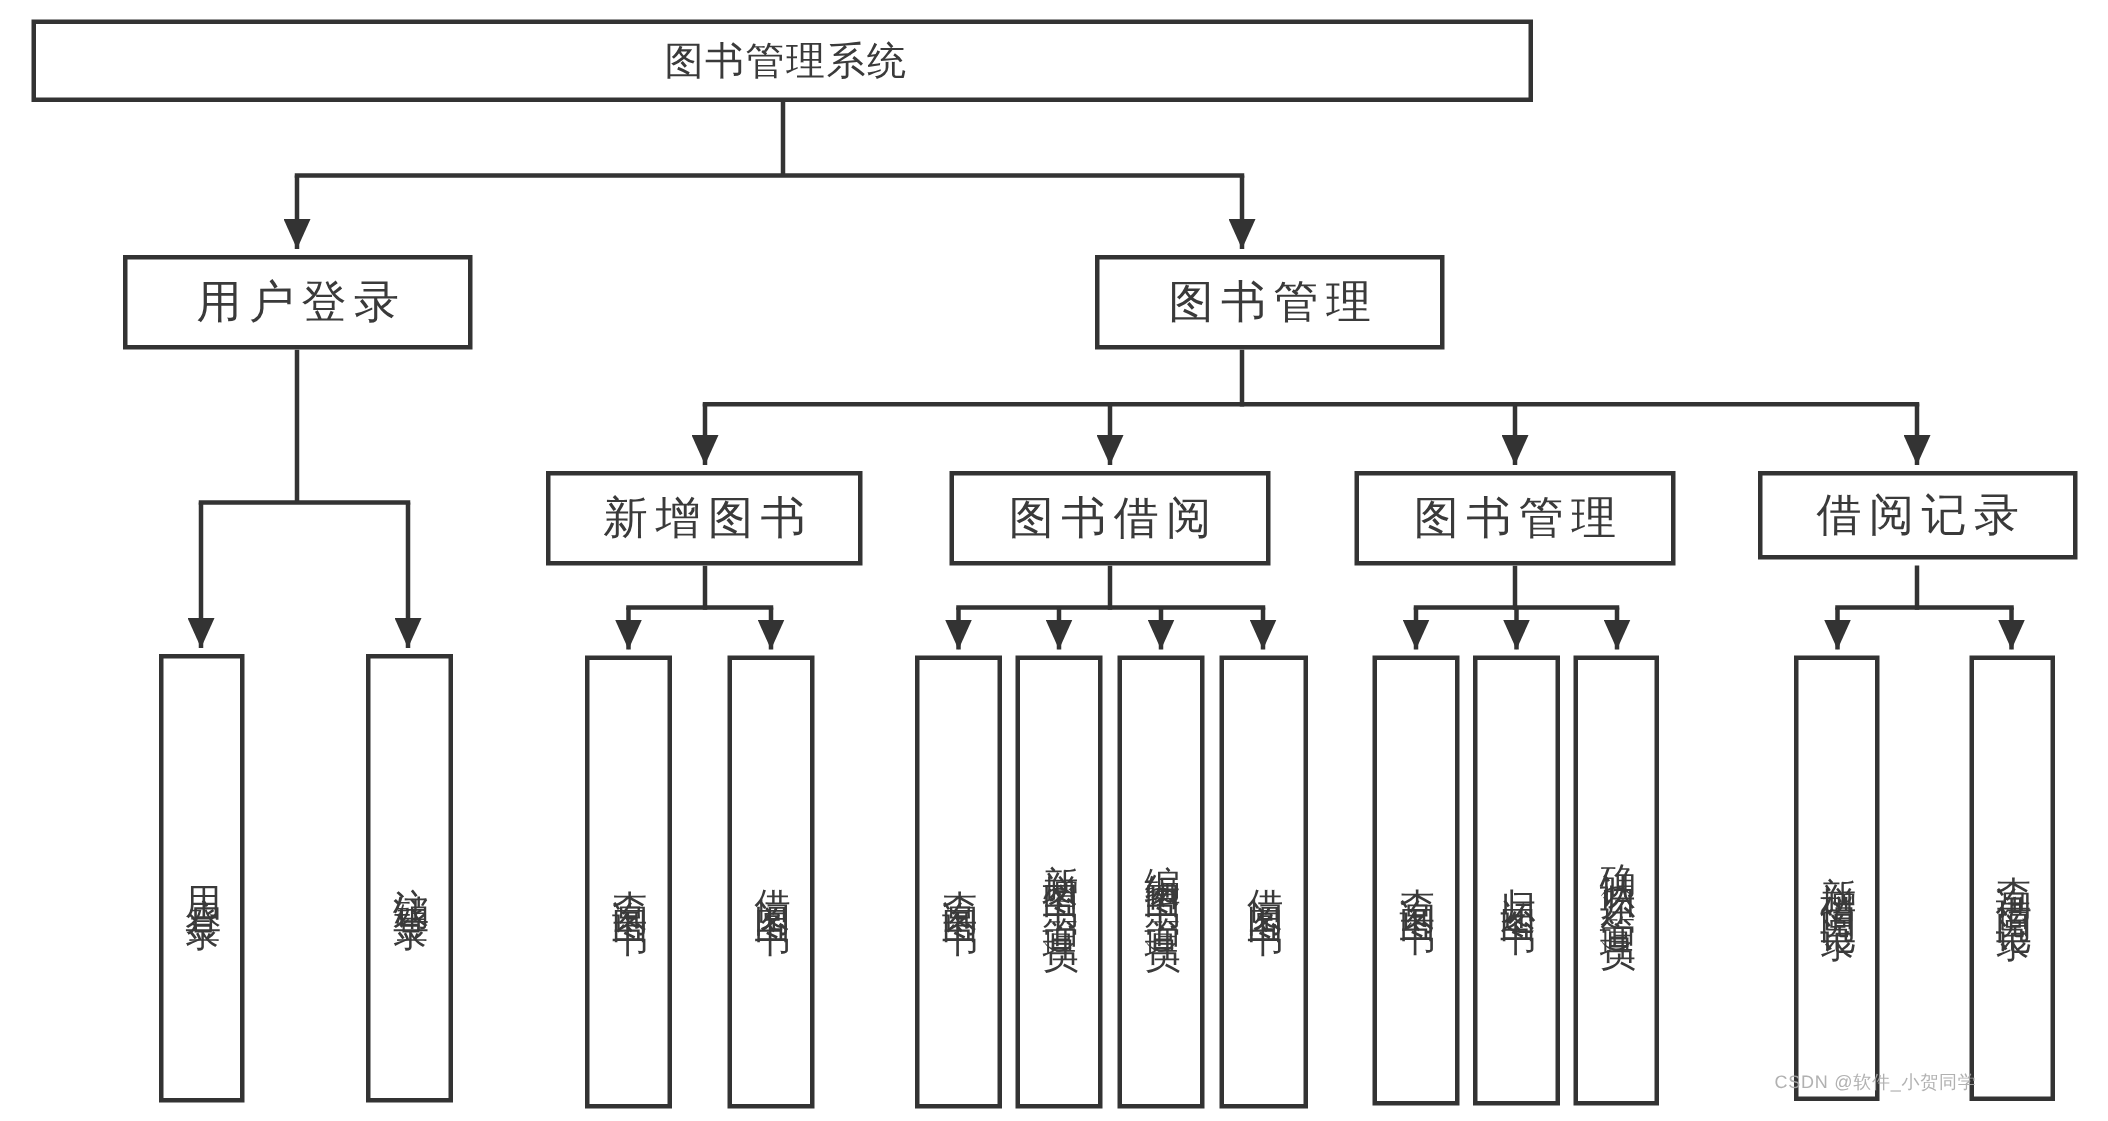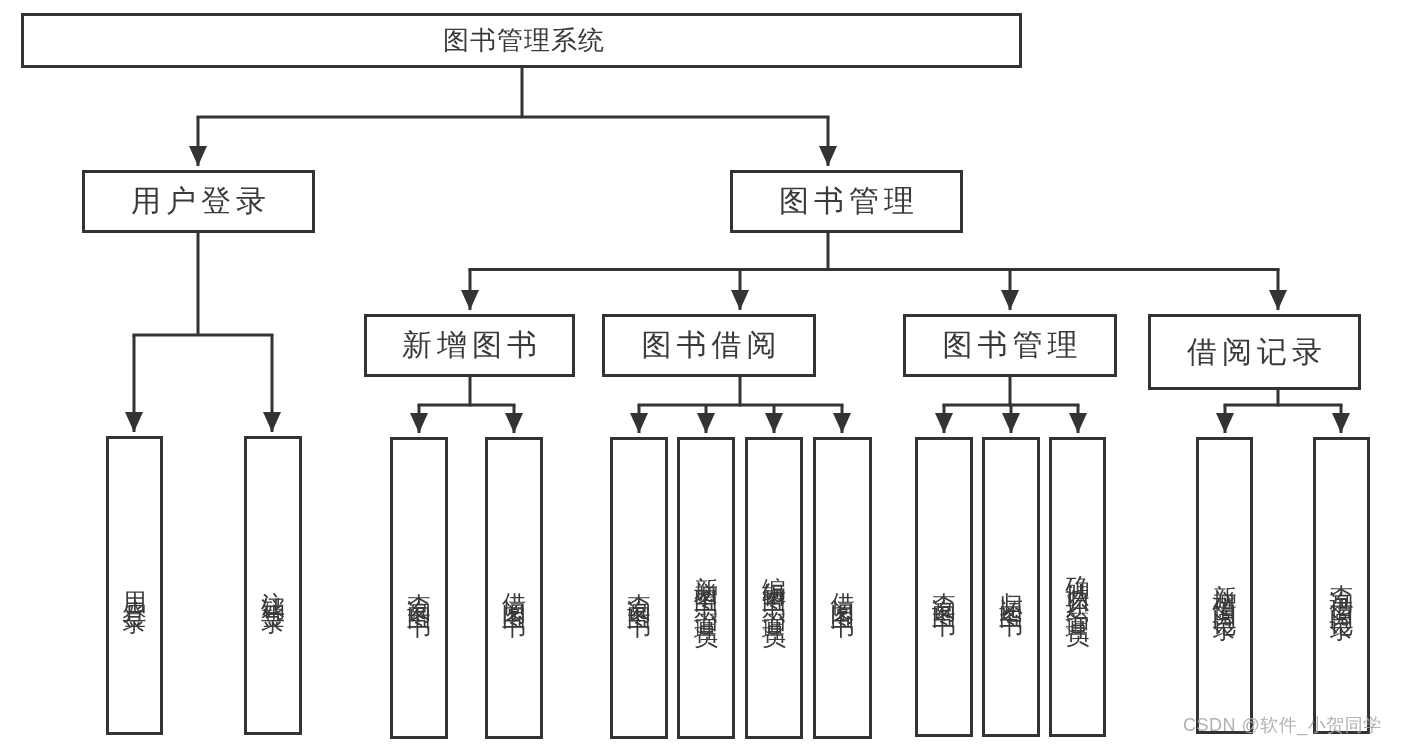--- a/index.html
+++ b/index.html
@@ -28,21 +28,21 @@
   .node.v .vtext{
     writing-mode:vertical-rl;
     text-orientation:mixed;
     letter-spacing:7px;
     line-height:1;
     white-space:nowrap;
   }
   .watermark{
     position:absolute;
     left:1183px;top:713px;
-    font-size:18px;
+    font-size:12px;
     color:rgba(168,168,168,0.9);
     letter-spacing:0.5px;
     z-index:3;
     white-space:nowrap;
   }
 </style>
 </head>
 <body>
 
 <div id="canvas">
@@ -96,23 +96,23 @@
       <path d="M1341,405 V433" marker-end="url(#ah)"></path>
     </g>
   </svg>
 
   <div class="node h root-box" style="left:21px;top:13px;width:1001px;height:55px">图书管理系统</div>
 
   <div class="node h" style="left:82px;top:170px;width:233px;height:63px">用户登录</div>
   <div class="node h" style="left:730px;top:170px;width:233px;height:63px">图书管理</div>
 
   <div class="node h" style="left:364px;top:314px;width:211px;height:63px">新增图书</div>
-  <div class="node h" style="left:602px;top:314px;width:214px;height:63px">图书借阅</div>
+  <div class="node h" style="left:633px;top:314px;width:214px;height:63px">图书借阅</div>
   <div class="node h" style="left:903px;top:314px;width:214px;height:63px">图书管理</div>
-  <div class="node h" style="left:1148px;top:314px;width:213px;height:76px">借阅记录</div>
+  <div class="node h" style="left:1172px;top:314px;width:213px;height:59px">借阅记录</div>
 
   <div class="node v" style="left:106px;top:436px;width:57px;height:299px">
     <span class="vtext">用户登录</span>
   </div>
   <div class="node v" style="left:244px;top:436px;width:58px;height:299px">
     <span class="vtext">注销登录</span>
   </div>
 
   <div class="node v" style="left:390px;top:437px;width:58px;height:302px">
     <span class="vtext">查询图书</span>

